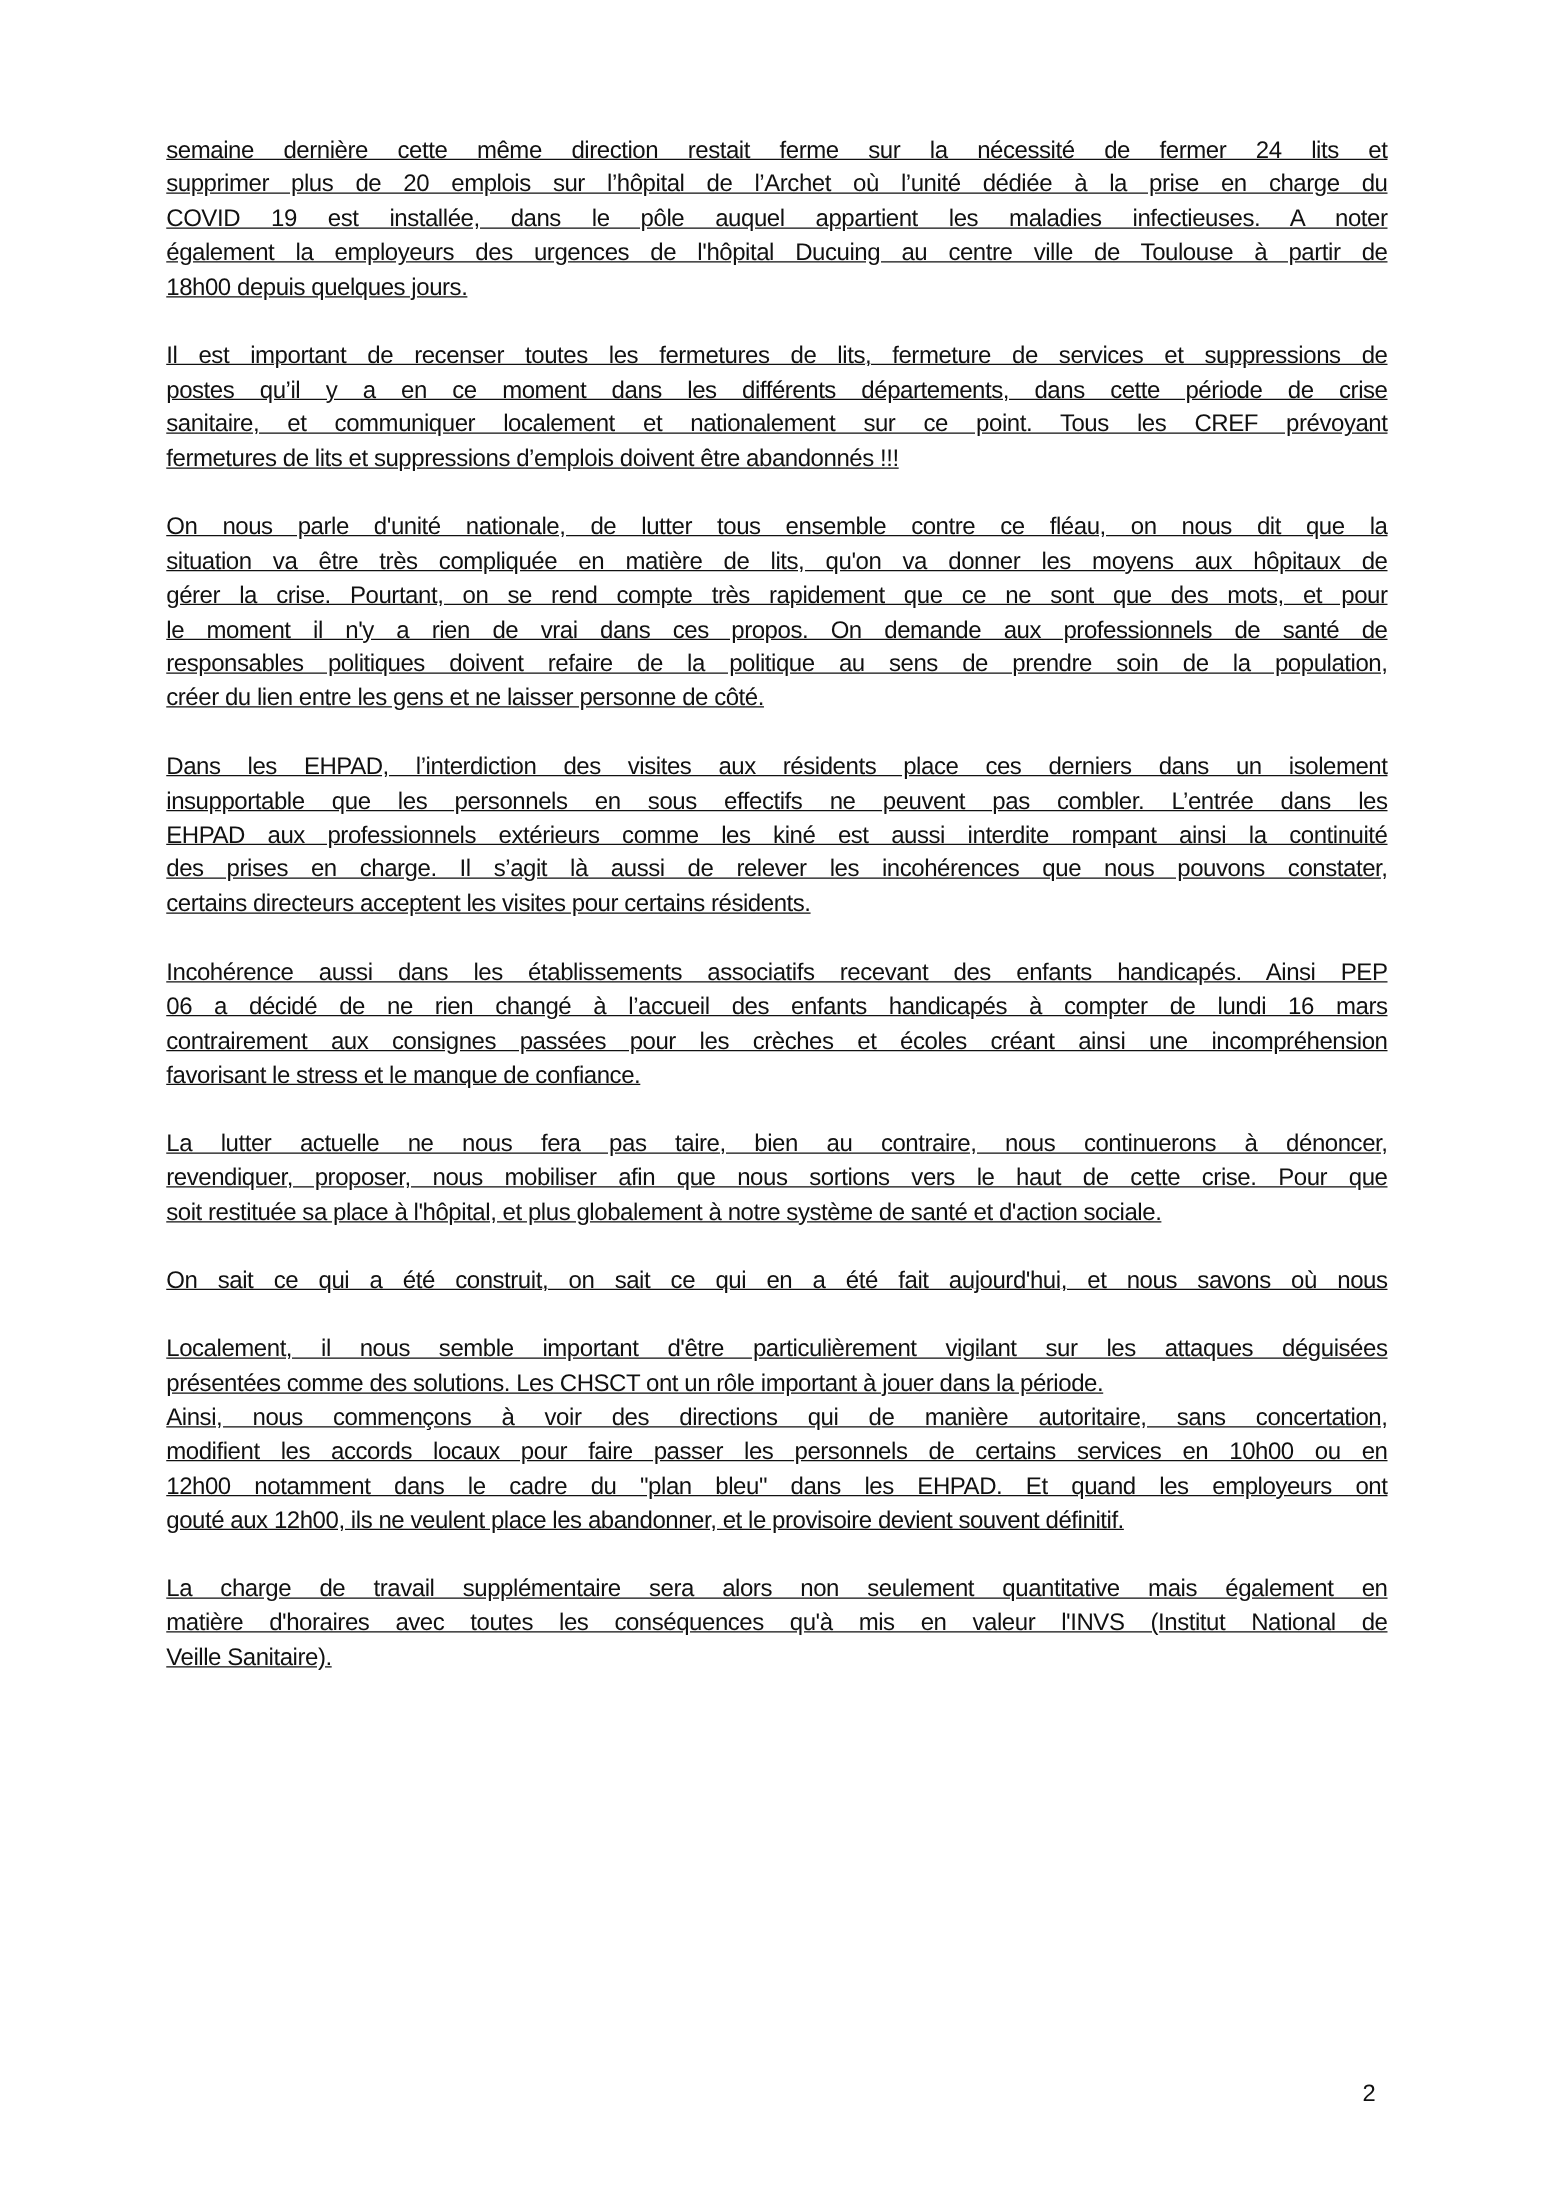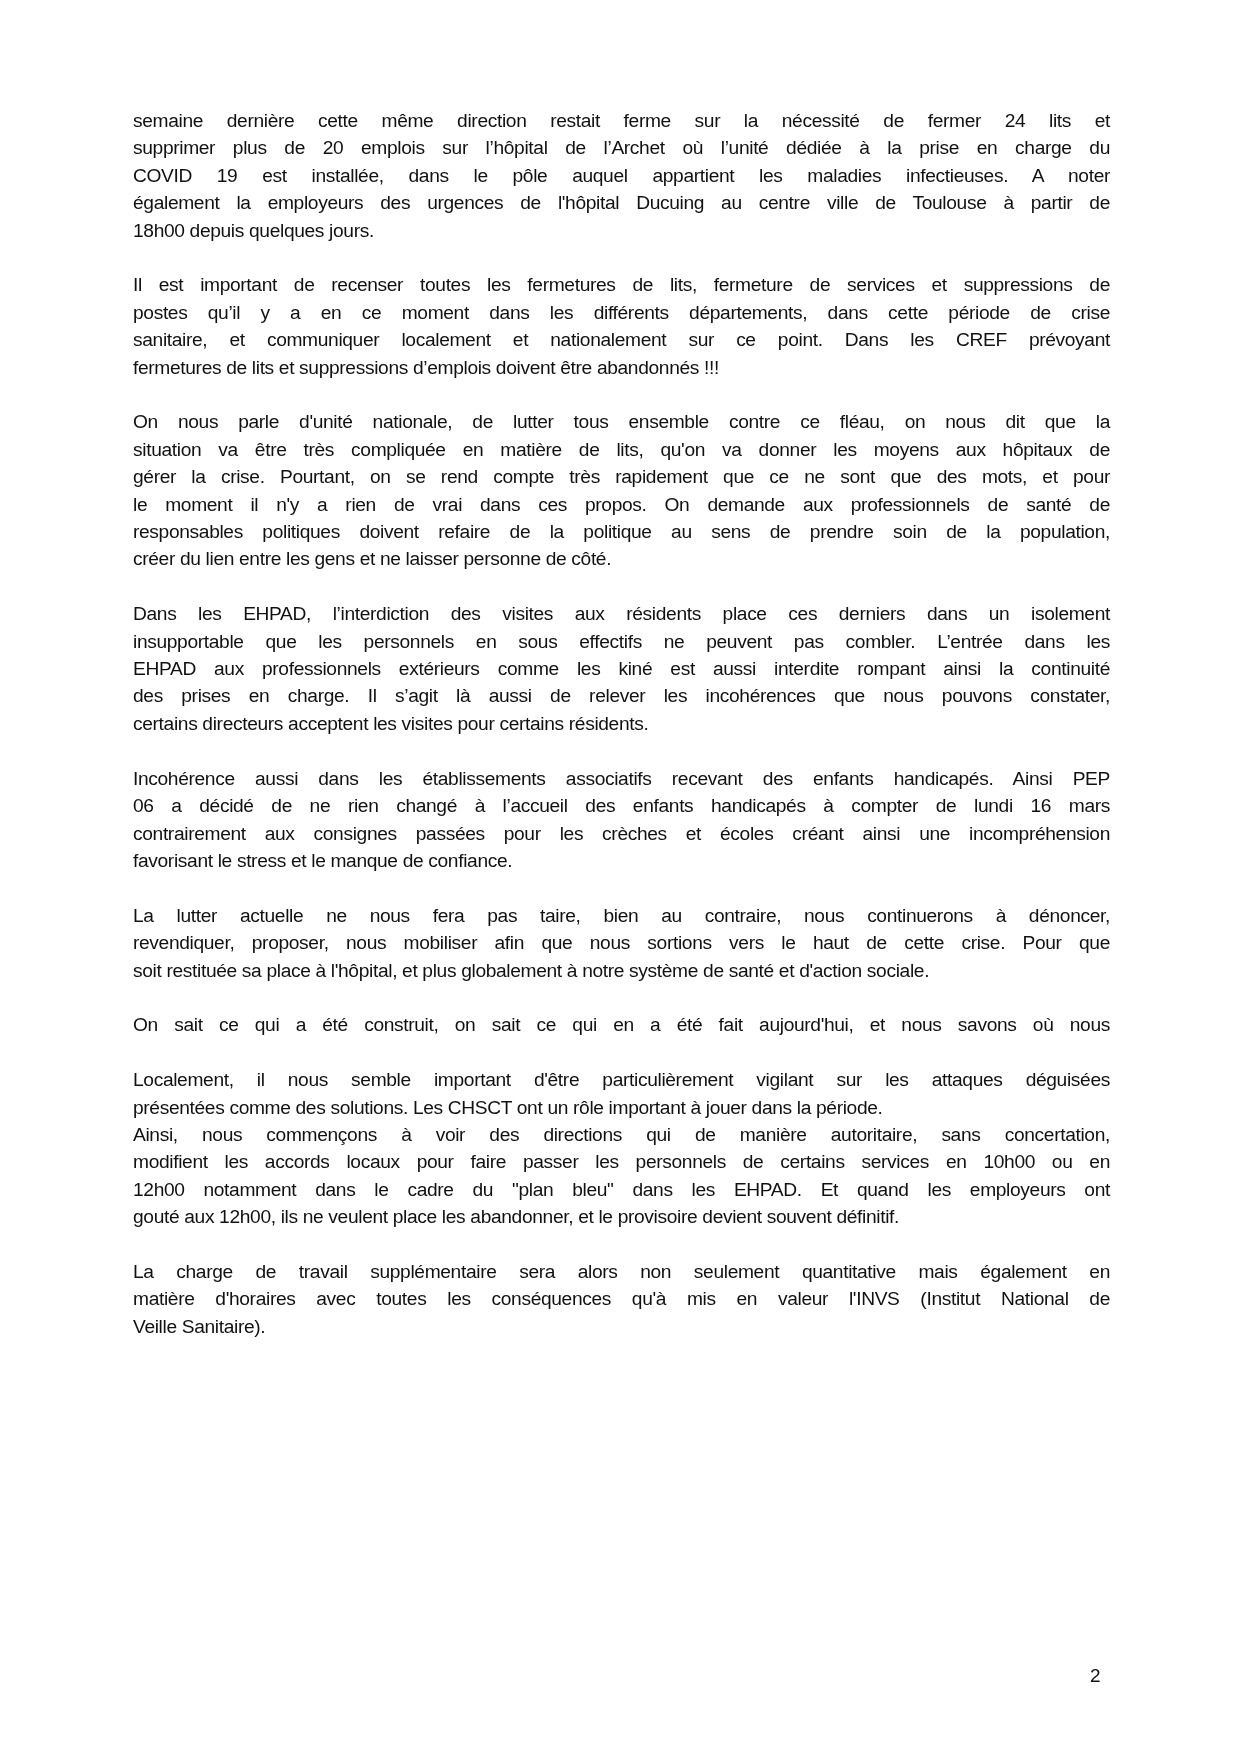--- a/index.html
+++ b/index.html
@@ -5,21 +5,21 @@
   html, body { margin: 0; padding: 0; background: #ffffff; }
   body { width: 1241px; height: 1754px; position: relative; overflow: hidden; }
   .page {
     position: absolute; left: 133px; top: 107px; width: 977px;
     font-family: "Liberation Sans", sans-serif;
     font-size: 19.2px; line-height: 27.4px; color: #111111;
     letter-spacing: -0.35px;
   }
   .para { margin: 0 0 27.4px 0; text-align: justify; text-align-last: left; }
   .para.tight { margin-bottom: 0; }
-  .line { display: block; text-align: justify; text-align-last: justify; white-space: nowrap; }
+  .line { display: block; text-align: justify; text-align-last: justify; white-space: nowrap; text-decoration: underline; }
   .line.last { text-align-last: left; }
   .pagenum {
     position: absolute; left: 1090px; top: 1665px;
     font-family: "Liberation Sans", sans-serif; font-size: 19px; color: #111;
   }
 </style>
 </head>
 <body>
 
 <div class="page">
@@ -27,21 +27,21 @@
     <span class="line">semaine dernière cette même direction restait ferme sur la nécessité de fermer 24 lits et</span>
     <span class="line">supprimer plus de 20 emplois sur l’hôpital de l’Archet où l’unité dédiée à la prise en charge du</span>
     <span class="line">COVID 19 est installée, dans le pôle auquel appartient les maladies infectieuses. A noter</span>
     <span class="line">également la employeurs des urgences de l'hôpital Ducuing au centre ville de Toulouse à partir de</span>
     <span class="line last">18h00 depuis quelques jours.</span>
   </p>
 
   <p class="para">
     <span class="line">Il est important de recenser toutes les fermetures de lits, fermeture de services et suppressions de</span>
     <span class="line">postes qu’il y a en ce moment dans les différents départements, dans cette période de crise</span>
-    <span class="line">sanitaire, et communiquer localement et nationalement sur ce point. Dans les CREF prévoyant</span>
+    <span class="line">sanitaire, et communiquer localement et nationalement sur ce point. Tous les CREF prévoyant</span>
     <span class="line last">fermetures de lits et suppressions d’emplois doivent être abandonnés !!!</span>
   </p>
 
   <p class="para">
     <span class="line">On nous parle d'unité nationale, de lutter tous ensemble contre ce fléau, on nous dit que la</span>
     <span class="line">situation va être très compliquée en matière de lits, qu'on va donner les moyens aux hôpitaux de</span>
     <span class="line">gérer la crise. Pourtant, on se rend compte très rapidement que ce ne sont que des mots, et pour</span>
     <span class="line">le moment il n'y a rien de vrai dans ces propos. On demande aux professionnels de santé de</span>
     <span class="line">responsables politiques doivent refaire de la politique au sens de prendre soin de la population,</span>
     <span class="line last">créer du lien entre les gens  et ne laisser personne  de côté.</span>

